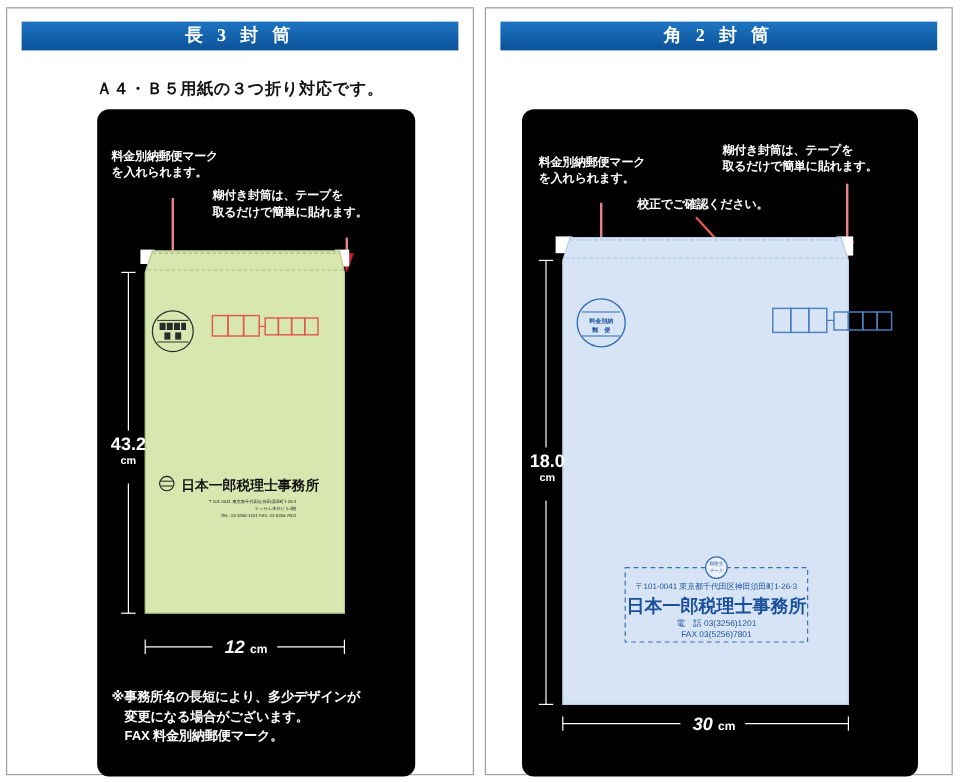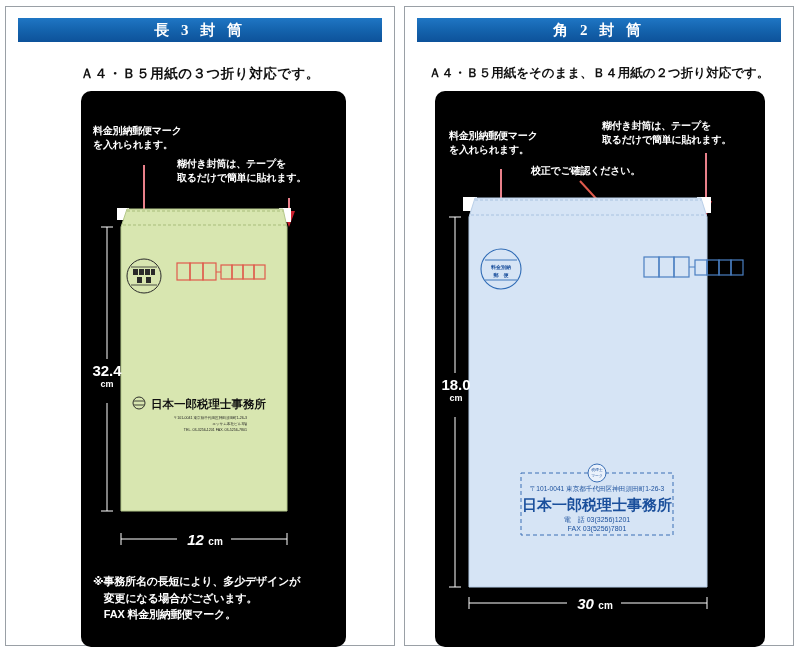--- a/index.html
+++ b/index.html
@@ -182,40 +182,39 @@
 
         <g stroke="#ffffff" stroke-width="1" fill="none">
           <line x1="40" y1="448" x2="96" y2="448"></line>
           <line x1="150" y1="448" x2="206" y2="448"></line>
           <line x1="40" y1="442" x2="40" y2="454"></line>
           <line x1="206" y1="442" x2="206" y2="454"></line>
         </g>
       </svg>
 
       <div class="dim" style="left:2px; top:272px; width:48px;">
-        <span class="num">32.4</span>
+        <span class="num">43.2</span>
         <span class="unit">cm</span>
       </div>
 
       <div class="dim-h" style="left:98px; top:440px; width:52px; text-align:center;">
         <span class="num">12</span>
         <span class="unit">cm</span>
       </div>
 
       <div class="note" style="left:12px; top:482px;">※事務所名の長短により、多少デザインが
 　変更になる場合がございます。
 　FAX 料金別納郵便マーク。</div>
     </div>
   </div>
 
   <div class="panel right">
 
     <div class="panel-title">角 2 封 筒</div>
 
-    <div class="panel-sub">Ａ４・Ｂ５用紙をそのまま、Ｂ４用紙の２つ折り対応です。</div>
 
     <div class="stage right">
 
       <div class="anno" style="left:14px; top:38px;">料金別納郵便マーク
 を入れられます。</div>
 
       <div class="anno" style="left:96px; top:73px;">校正でご確認ください。</div>
 
       <div class="anno" style="left:167px; top:28px;">糊付き封筒は、テープを
 取るだけで簡単に貼れます。</div>

